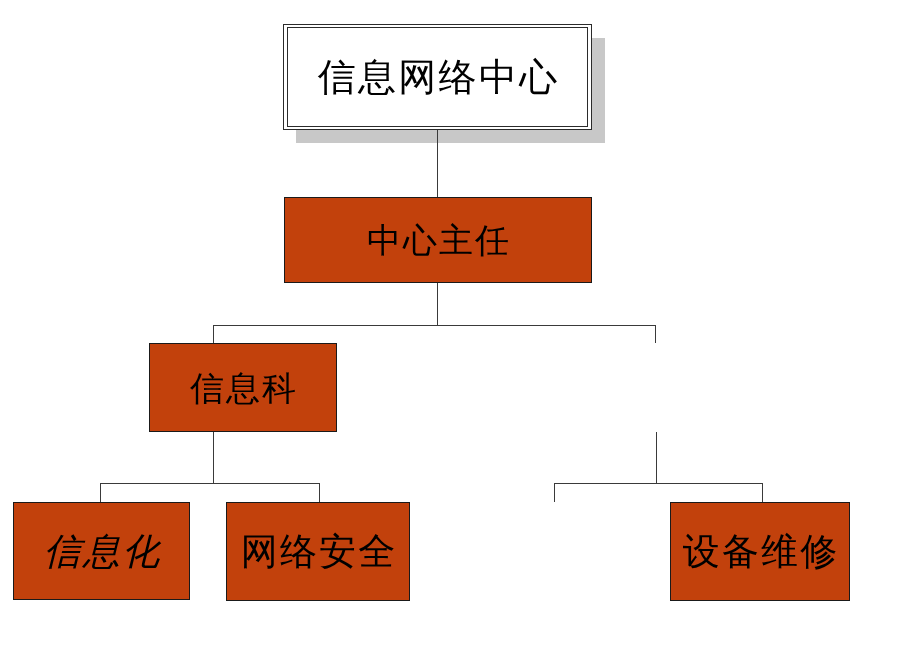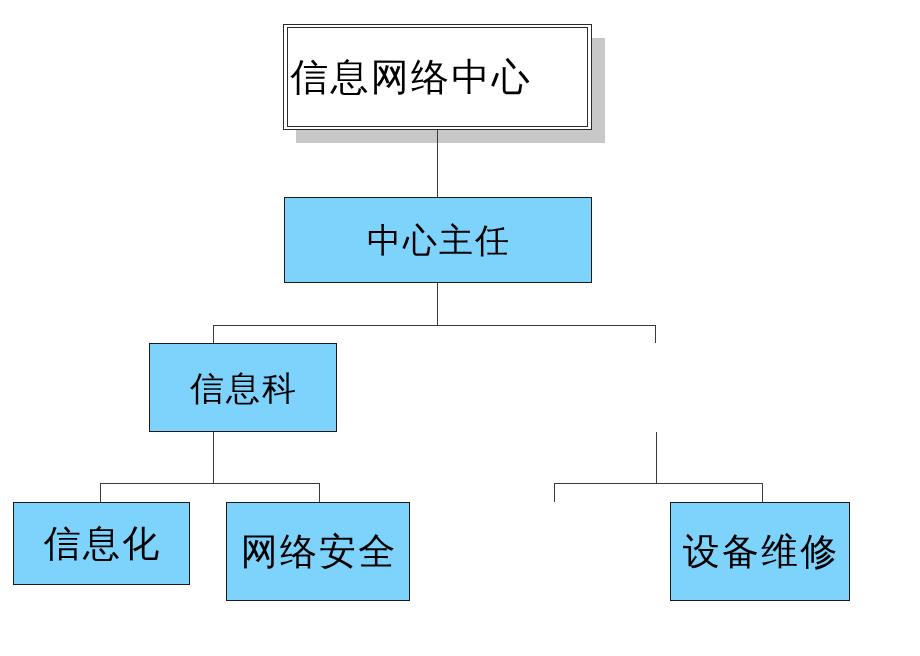--- a/index.html
+++ b/index.html
@@ -15,21 +15,21 @@
     position: relative;
     width: 920px;
     height: 656px;
     background: #ffffff;
     overflow: hidden;
   }
   
   .node {
     position: absolute;
     box-sizing: border-box;
-    background: #7dd3fc;
+    background: #c2410c;
     border: 1px solid #1a1a1a;
     display: flex;
     align-items: center;
     justify-content: center;
     z-index: 3;
   }
   .node .label {
     font-family: "DejaVu Serif", "Liberation Serif", serif;
     color: #000000;
     white-space: nowrap;
@@ -44,21 +44,21 @@
     background: #ffffff;
     z-index: 4;
   }
   .node.root .inner-frame {
     width: 100%;
     height: 100%;
     border: 1px solid #2b2b2b;
     background: #ffffff;
     display: flex;
     align-items: center;
-    justify-content: flex-start;
+    justify-content: center;
   }
   
   .root-shadow {
     position: absolute;
     background: #c8c8c8;
     z-index: 1;
   }
   
   .conn {
     position: absolute;
@@ -100,21 +100,21 @@
   <div class="conn v" style="left:213px; top:432px; height:51px;"></div>
   <div class="conn h" style="left:100px; top:483px; width:219px;"></div>
   <div class="conn v" style="left:100px; top:483px; height:19px;"></div>
   <div class="conn v" style="left:319px; top:483px; height:19px;"></div>
 
   <div class="conn v" style="left:656px; top:432px; height:51px;"></div>
   <div class="conn h" style="left:554px; top:483px; width:208px;"></div>
   <div class="conn v" style="left:554px; top:483px; height:19px;"></div>
   <div class="conn v" style="left:762px; top:483px; height:19px;"></div>
 
-  <div class="node" style="left:13px; top:502px; width:177px; height:83px;">
+  <div class="node" style="left:13px; top:502px; width:177px; height:98px;font-style:italic;">
     <span class="label" style="font-size:37px;">信息化</span>
   </div>
 
   <div class="node" style="left:226px; top:502px; width:184px; height:99px;justify-content:center;">
     <span class="label" style="font-size:37px;">网络安全</span>
   </div>
 
 
   <div class="node" style="left:670px; top:502px; width:180px; height:99px;">
     <span class="label" style="font-size:37px;">设备维修</span>

